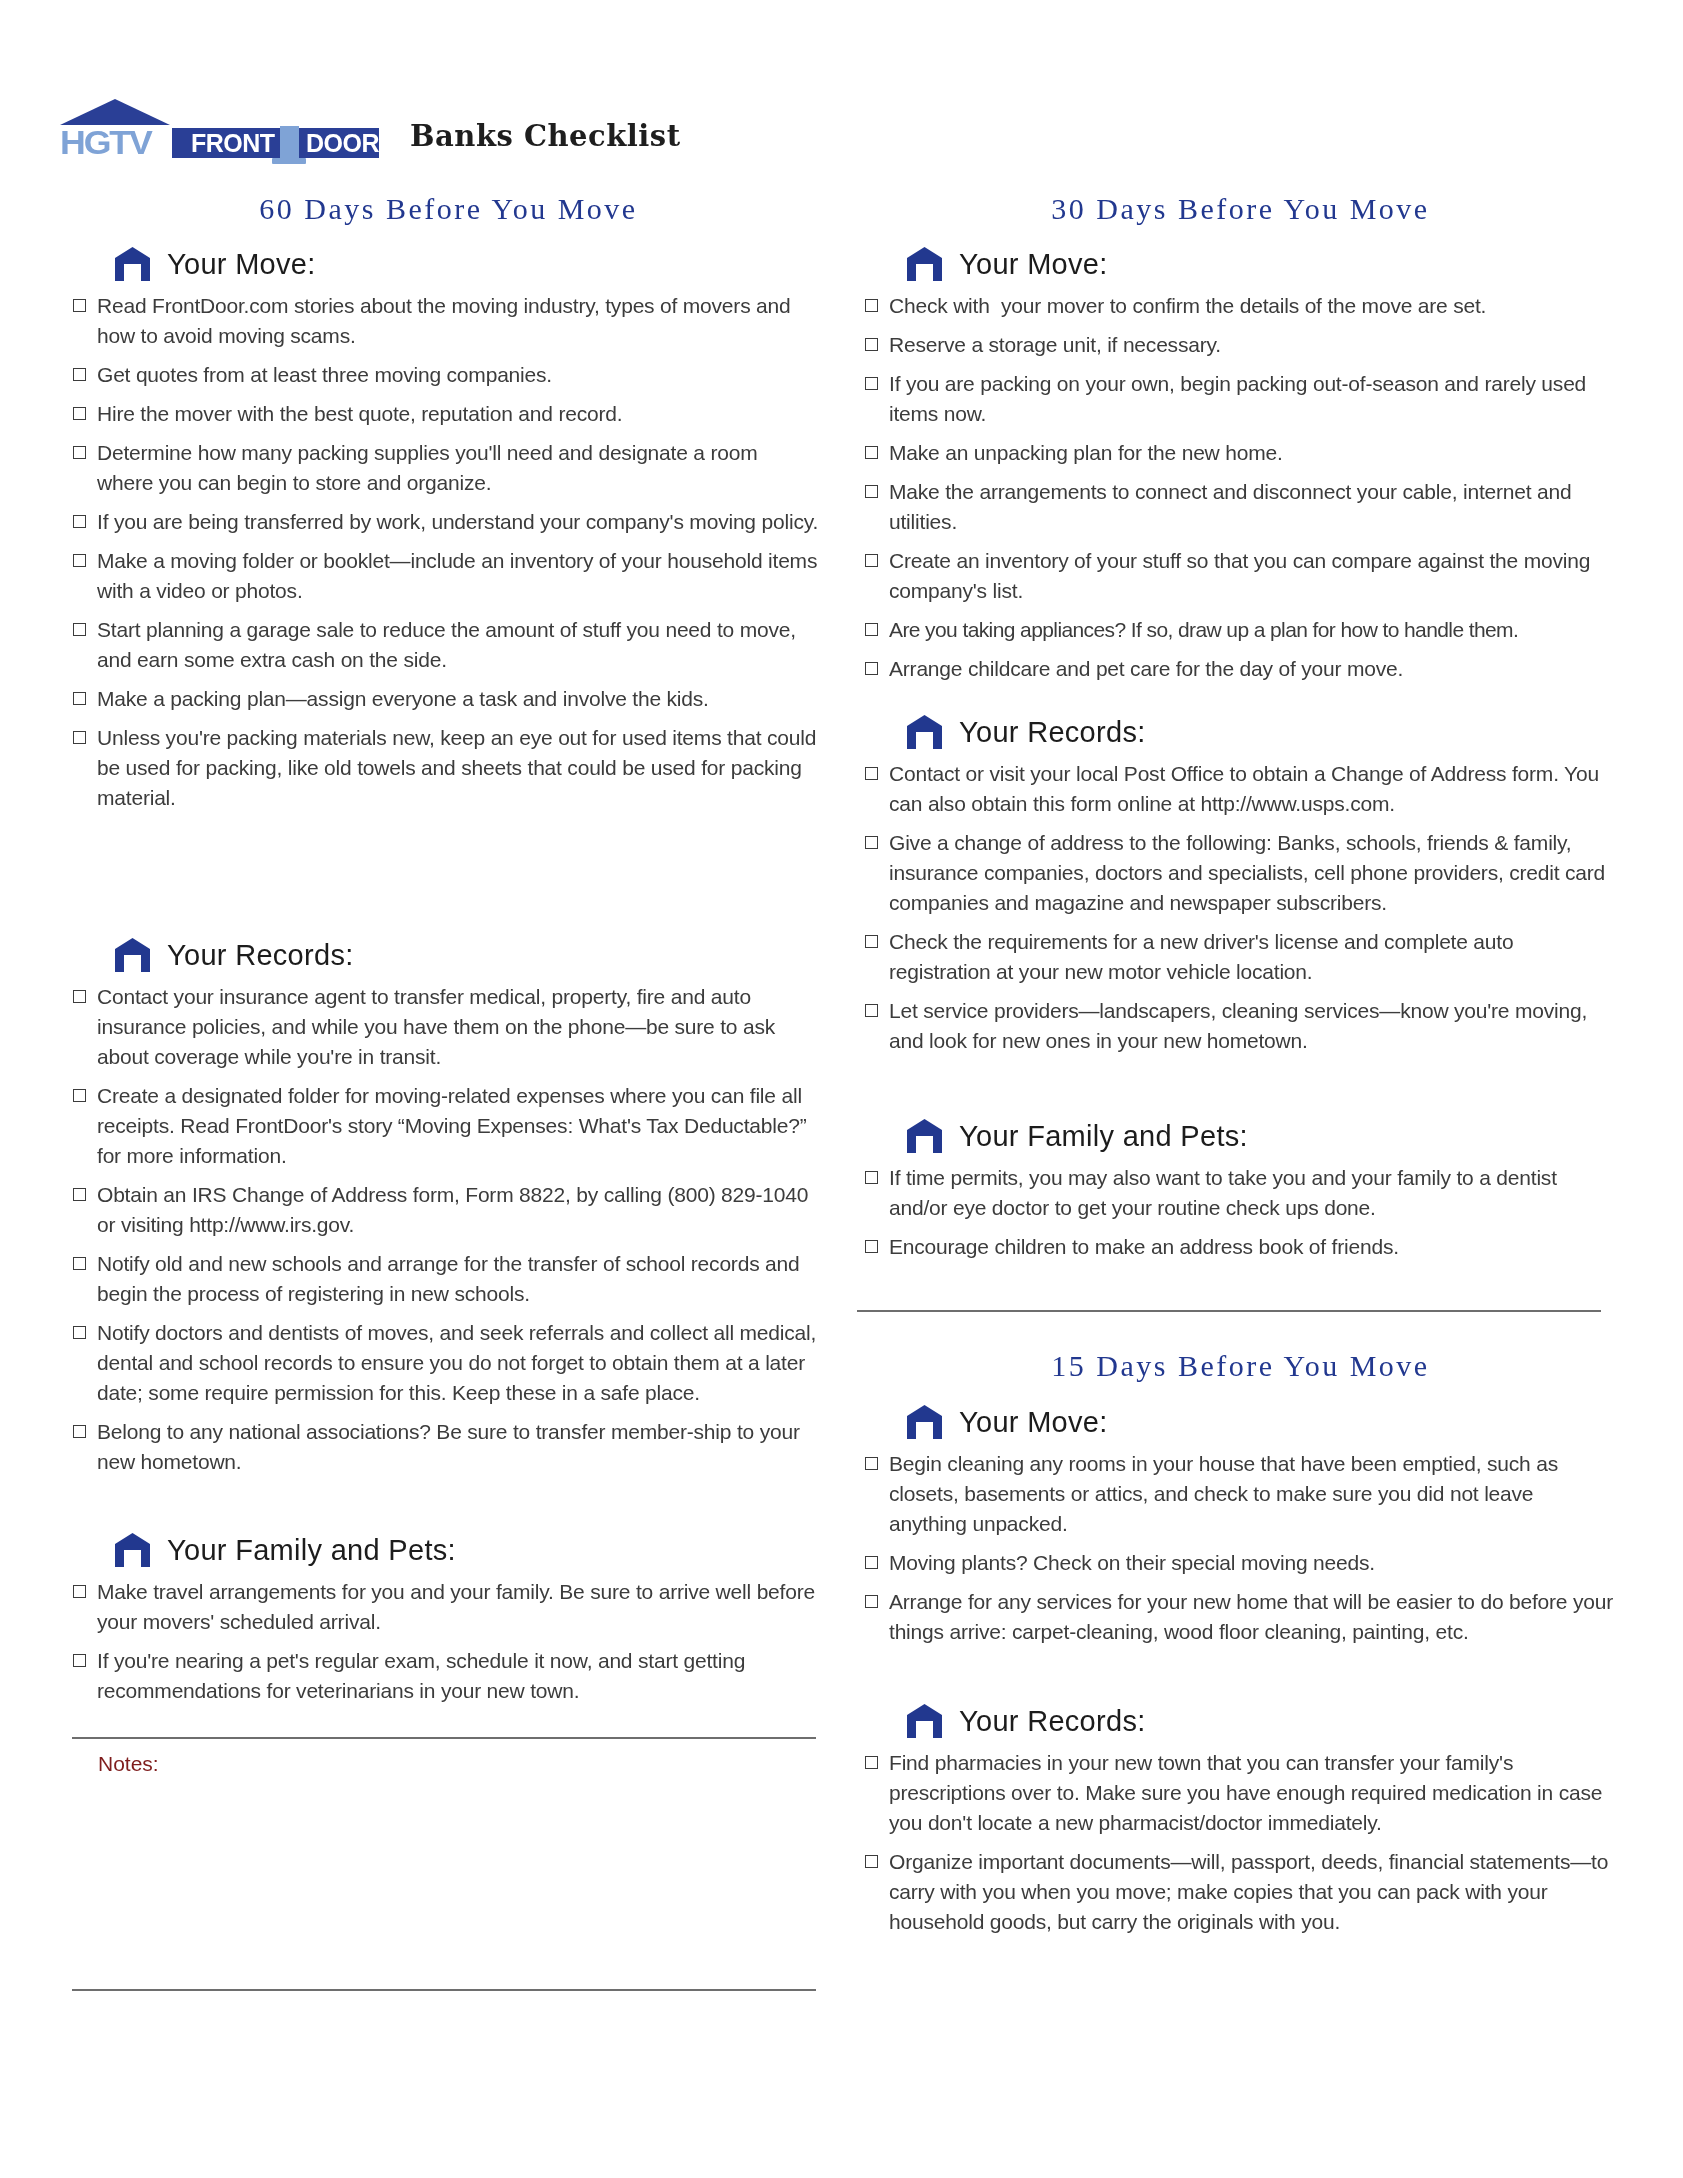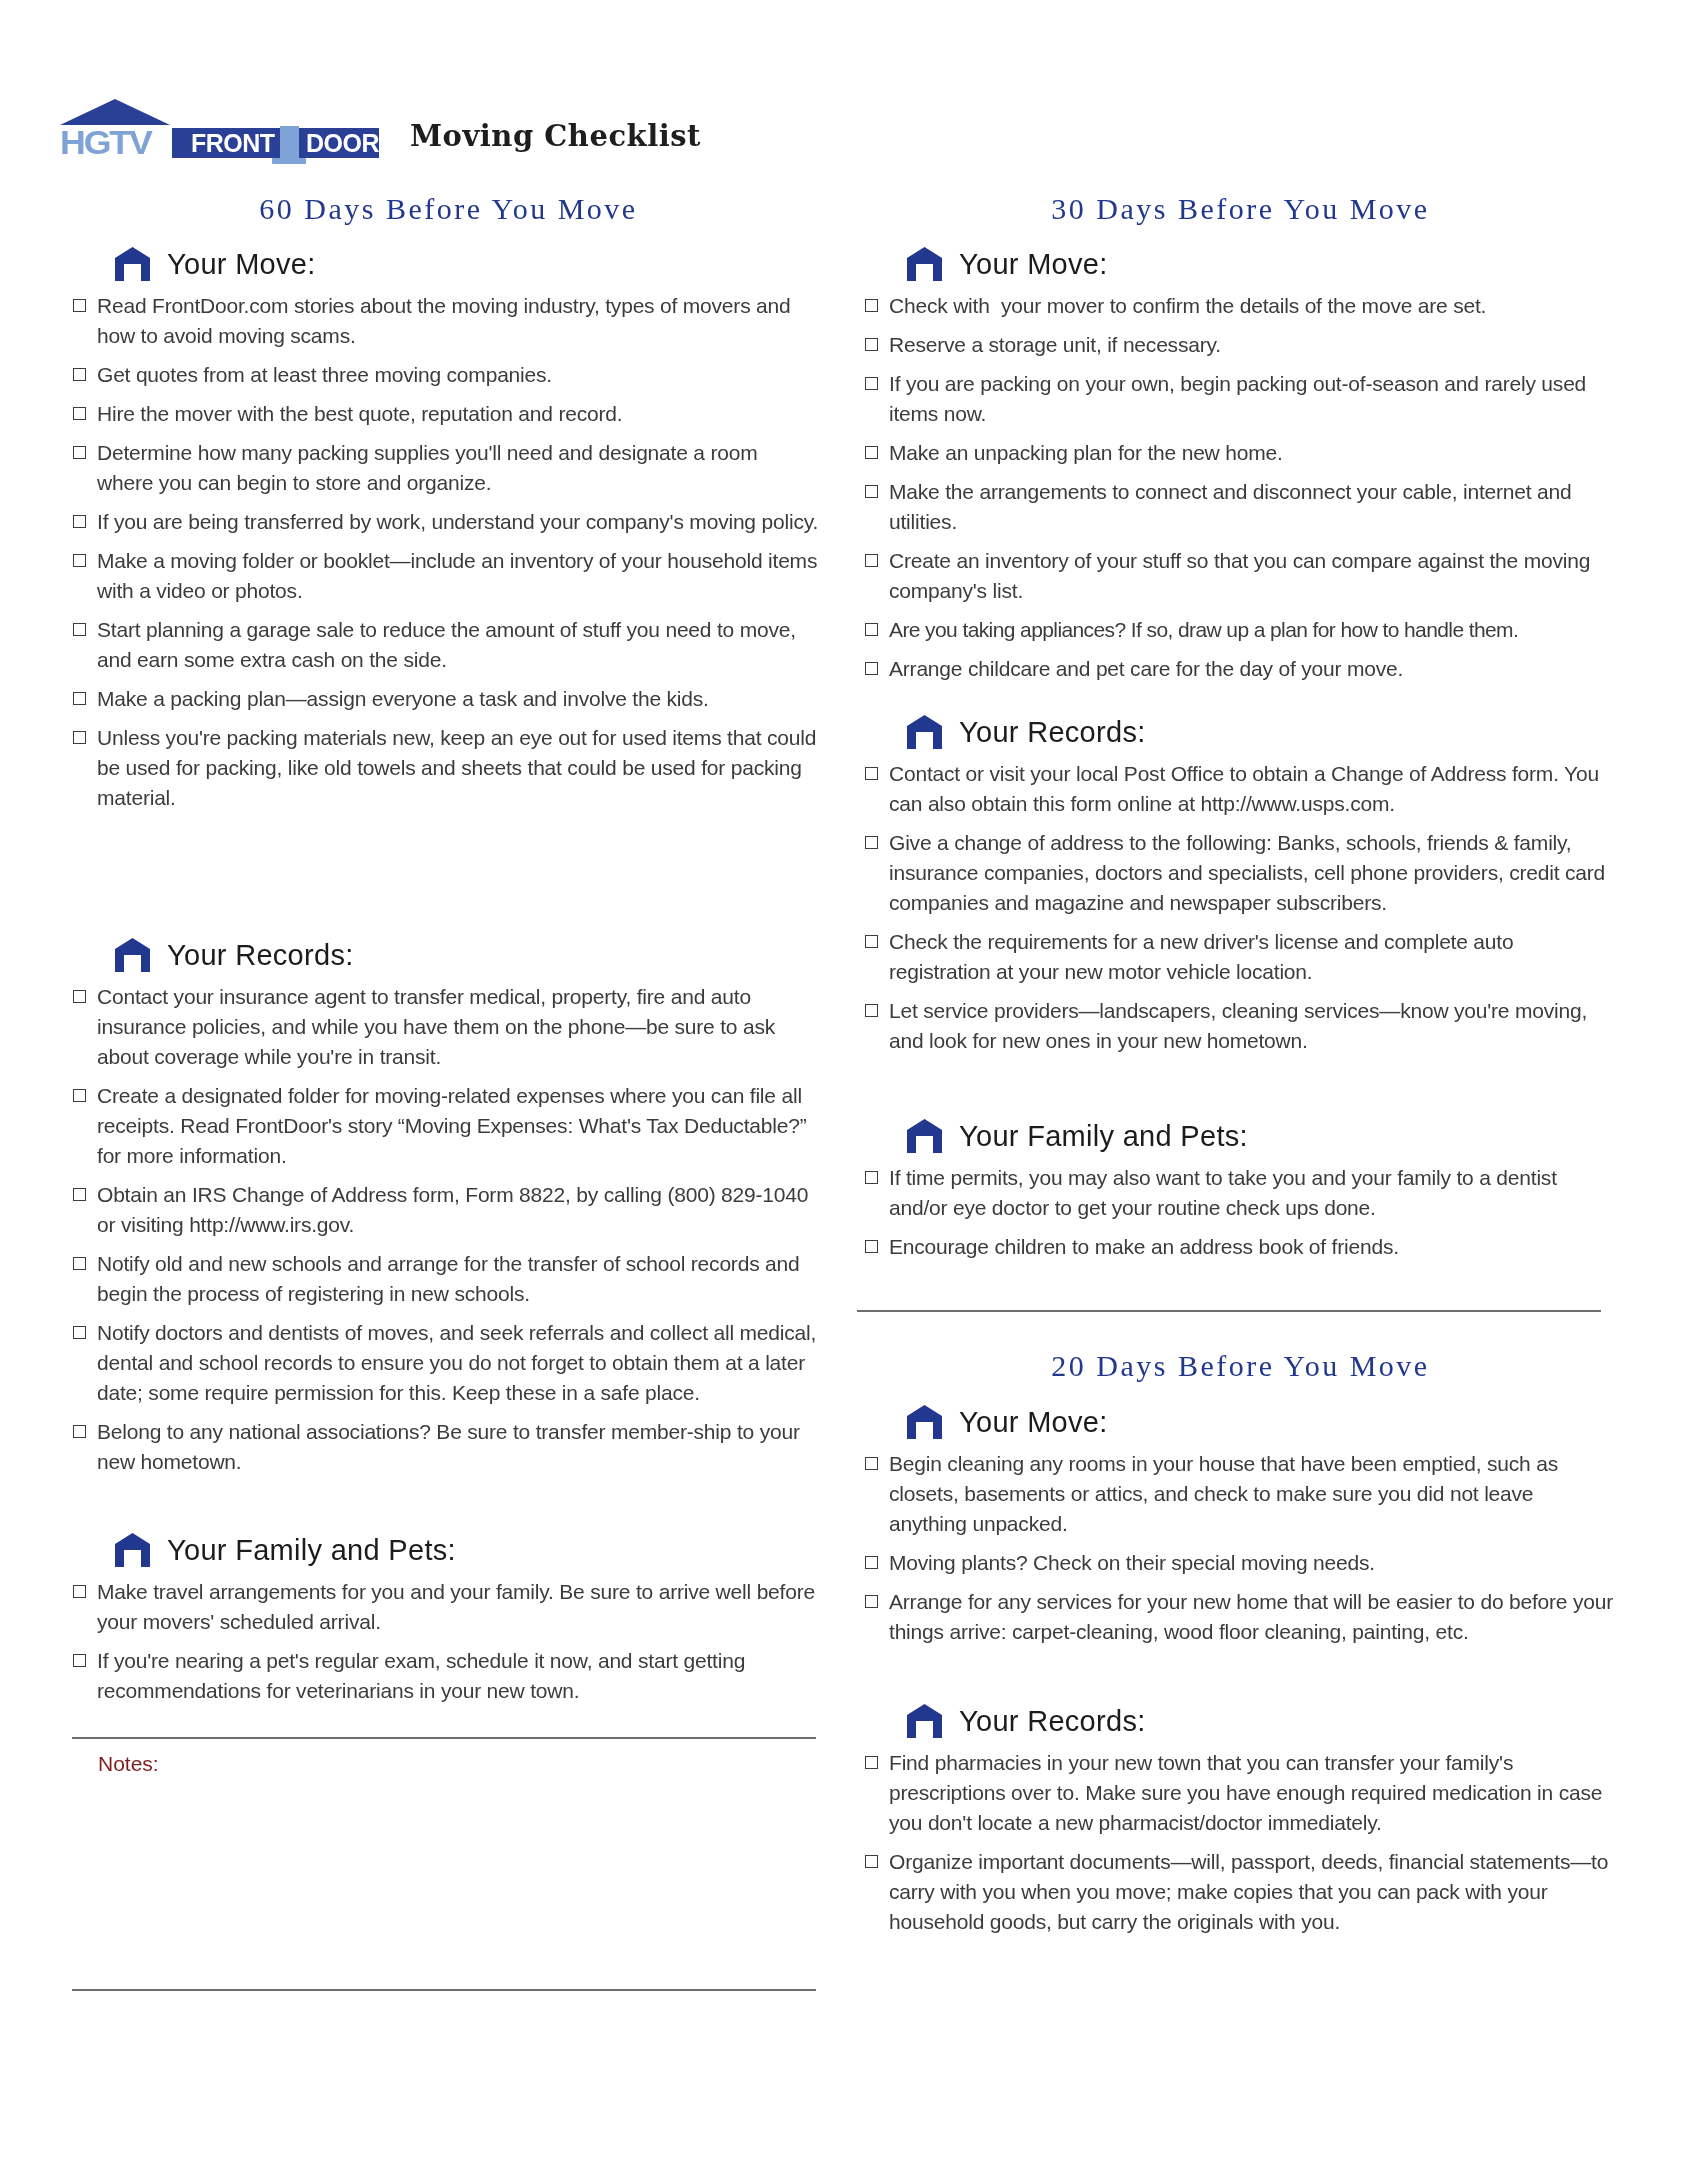--- a/index.html
+++ b/index.html
@@ -54,21 +54,21 @@
 
 <div class="abs logo">
   <div class="logo-roof"></div>
   <div class="logo-hgtv">HGTV</div>
   <div class="logo-bar"></div>
   <div class="logo-front">FRONT</div>
   <div class="logo-doorpost"></div>
   <div class="logo-doorbase"></div>
   <div class="logo-door">DOOR</div>
 </div>
-<div class="abs page-title">Moving Checklist</div>
+<div class="abs page-title">Banks Checklist</div>
 
 <svg width="0" height="0" style="position:absolute">
   <defs>
     <symbol id="house" viewBox="0 0 35 34">
       <path d="M0 11 L17.5 0 L35 11 L35 34 L26 34 L26 17 L9 17 L9 34 L0 34 Z" fill="#22388f"></path>
     </symbol>
   </defs>
 </svg>
 
 <div class="period-heading" style="left:139px; top:192px; width:619px;">60 Days Before You Move</div>
@@ -160,21 +160,21 @@
     </svg>
   <span class="section-title">Your Family and Pets:</span>
 </div>
 <ul class="checklist" style="left:864px; top:1163px; width:752px;">
   <li class="check-item"><span class="checkbox"></span><span>If time permits, you may also want to take you and your family to a dentist and/or eye doctor to get your routine check ups done.</span></li>
   <li class="check-item"><span class="checkbox"></span><span>Encourage children to make an address book of friends.</span></li>
 </ul>
 
 <div class="rule" style="left:857px; top:1310px; width:744px;"></div>
 
-<div class="period-heading" style="left:931px; top:1349px; width:619px;">20 Days Before You Move</div>
+<div class="period-heading" style="left:931px; top:1349px; width:619px;">15 Days Before You Move</div>
 
 <div class="section-header" style="left:864px; top:1404px;">
   <svg class="house-icon" viewBox="0 0 35 34" width="35" height="34">
       <use href="#house"></use>
     </svg>
   <span class="section-title">Your Move:</span>
 </div>
 <ul class="checklist" style="left:864px; top:1449px; width:752px;">
   <li class="check-item"><span class="checkbox"></span><span>Begin cleaning any rooms in your house that have been emptied, such as closets, basements or attics, and check to make sure you did not leave anything unpacked.</span></li>
   <li class="check-item"><span class="checkbox"></span><span>Moving plants? Check on their special moving needs.</span></li>

